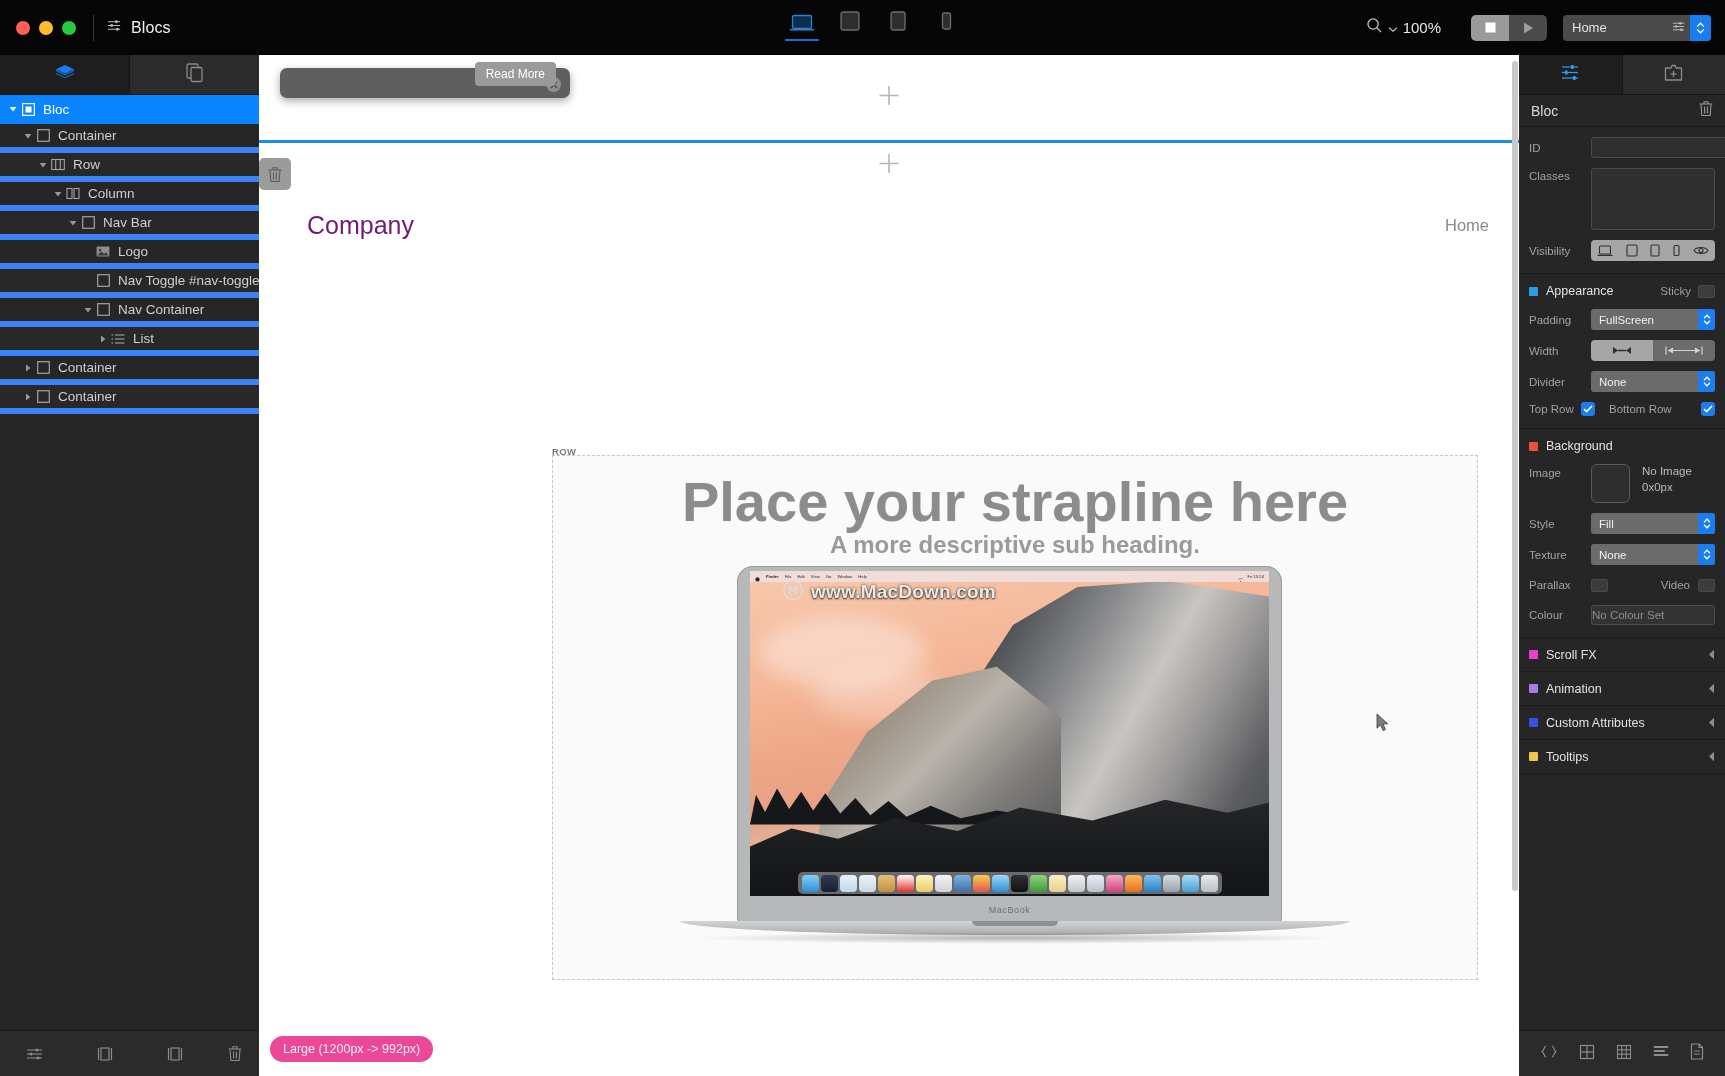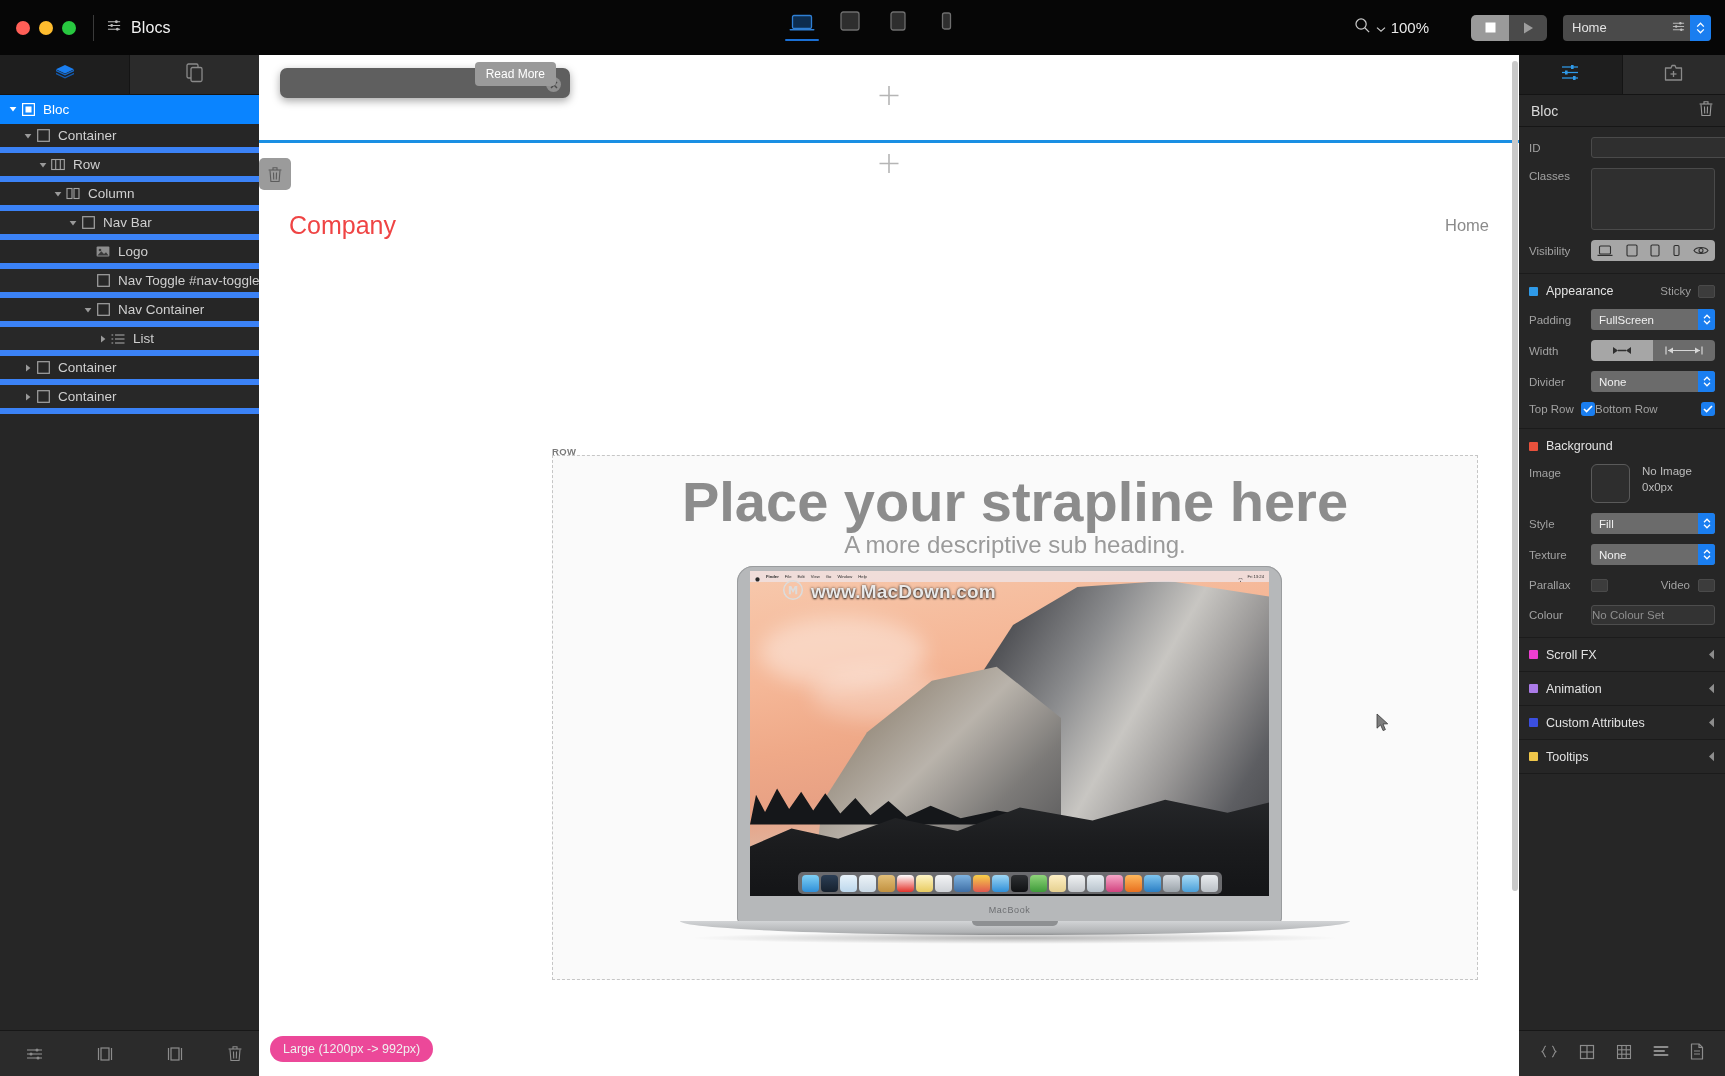--- a/index.html
+++ b/index.html
@@ -23,21 +23,21 @@
   .tb-app { display:flex; align-items:center; gap:9px; margin-left:13px; }
   .tb-app .lbl { color:#f2f2f2; font-size:16px; letter-spacing:.1px; }
 
   .bp-group { position:absolute; left:785px; top:10px; display:flex; align-items:flex-end; gap:14px; }
   .bp { display:flex; flex-direction:column; align-items:center; cursor:pointer; }
   .bp .glyph { display:block; }
   .bp .underline { width:34px; height:2px; background:transparent; margin-top:3px; border-radius:1px;}
   .bp.active .underline { background:#1a6fd4; }
 
   .tb-right { position:absolute; right:14px; top:0; height:55px; display:flex; align-items:center; gap:0; }
-  .zoomwrap { display:flex; align-items:center; gap:5px; margin-right:42px; }
+  .zoomwrap { display:flex; align-items:center; gap:5px; margin-right:30px; }
   .zoomval { color:#e8e8e8; font-size:15px; }
   .playgrp { display:flex; height:26px; border-radius:5px; overflow:hidden; margin-right:16px;}
   .playgrp .seg { width:38px; height:26px; display:flex; align-items:center; justify-content:center; }
   .playgrp .seg.stop { background:#9a9a9a; }
   .playgrp .seg.play { background:#4a4a4a; }
   .pagesel { width:148px; height:26px; background:#4a4a4a; border-radius:4px; display:flex;
              align-items:center; position:relative; padding-left:9px; }
   .pagesel .ptxt { color:#e4e4e4; font-size:13px; }
   .pagesel .picon { position:absolute; right:26px; top:50%; transform:translateY(-50%);}
   .pagesel .stepper { position:absolute; right:0; top:0; width:21px; height:26px; background:#1a7ef0;
@@ -70,33 +70,33 @@
                               background:#c9c9c9; border-radius:3px; }
 
   .plus-top { position:absolute; left:50%; transform:translateX(-50%); top:30px; }
   .plus-mid { position:absolute; left:50%; transform:translateX(-50%); top:98px; }
   .bloc-sel-line { position:absolute; left:0; right:0; top:85px; height:3px; background:#1a8fe3; }
   .trash-badge { position:absolute; left:0px; top:103px; width:32px; height:32px; background:#9b9b9b;
                  border-radius:5px; display:flex; align-items:center; justify-content:center; cursor:pointer;}
 
   .navbar { position:absolute; left:0; right:0; top:140px; height:60px; display:flex; align-items:center;
             padding:0 30px; }
-  .brand { color:#ef4444; font-size:25px; font-weight:400; }
+  .brand { color:#701a75; font-size:25px; font-weight:400;margin-left:18px; }
   .navlinks { margin-left:auto; display:flex; gap:26px; }
   .navlinks a { color:#8b8b8b; font-size:16.5px; text-decoration:none; }
 
   .rowlabel { position:absolute; left:293px; top:391px; font-size:9.5px; color:#7a7a7a;
               letter-spacing:.4px; font-weight:700; }
   .rowbox { position:absolute; left:293px; top:400px; right:41px; height:525px;
             border:1px dashed #c6c6c6; background:#fafafa; }
 
   .strapline { position:absolute; left:0; right:0; top:13px; text-align:center;
                font-size:56px; color:#8c8c8c; font-weight:700; }
   .subheading { position:absolute; left:0; right:0; top:75px; text-align:center;
-                font-size:24px; color:#9a9a9a; font-weight:400; }
+                font-size:24px; color:#9a9a9a; font-weight:700; }
 
   
   .macwrap { position:absolute; left:50%; transform:translateX(-50%); top:110px; width:670px; height:400px;}
   .mac-body { position:absolute; left:57px; top:0; width:545px; height:358px;
               background:#b6b8ba; border-radius:16px 16px 6px 6px; padding:5px 13px 28px;
               box-shadow: inset 0 0 0 1px #9a9c9e;}
   .mac-screen { width:100%; height:100%; background:#111; overflow:hidden; position:relative; }
   .mac-label { position:absolute; left:0; right:0; bottom:9px; text-align:center; font-size:9px;
                color:#6d6f72; letter-spacing:.6px;}
   .mac-base { position:absolute; left:0; top:355px; width:670px; height:14px;
@@ -834,21 +834,21 @@
               </span>
           </div>
         </div>
         <div class="cbrow">
           <span class="cblabel" style="width:52px">Top Row</span>
           <span class="cb">
               <svg width="10" height="8" viewBox="0 0 10 8">
                 <path d="M1 4 L3.6 6.6 L9 1" fill="none" stroke="#fff" stroke-width="1.6"></path>
               </svg>
             </span>
-          <span class="cblabel" style="">Bottom Row</span>
+          <span class="cblabel" style="margin-left:14px">Bottom Row</span>
           <span class="cb" style="margin-left:auto">
               <svg width="10" height="8" viewBox="0 0 10 8">
                 <path d="M1 4 L3.6 6.6 L9 1" fill="none" stroke="#fff" stroke-width="1.6"></path>
               </svg>
             </span>
         </div>
       </div>
 
       <div class="sect">
         <div class="sect-title">

